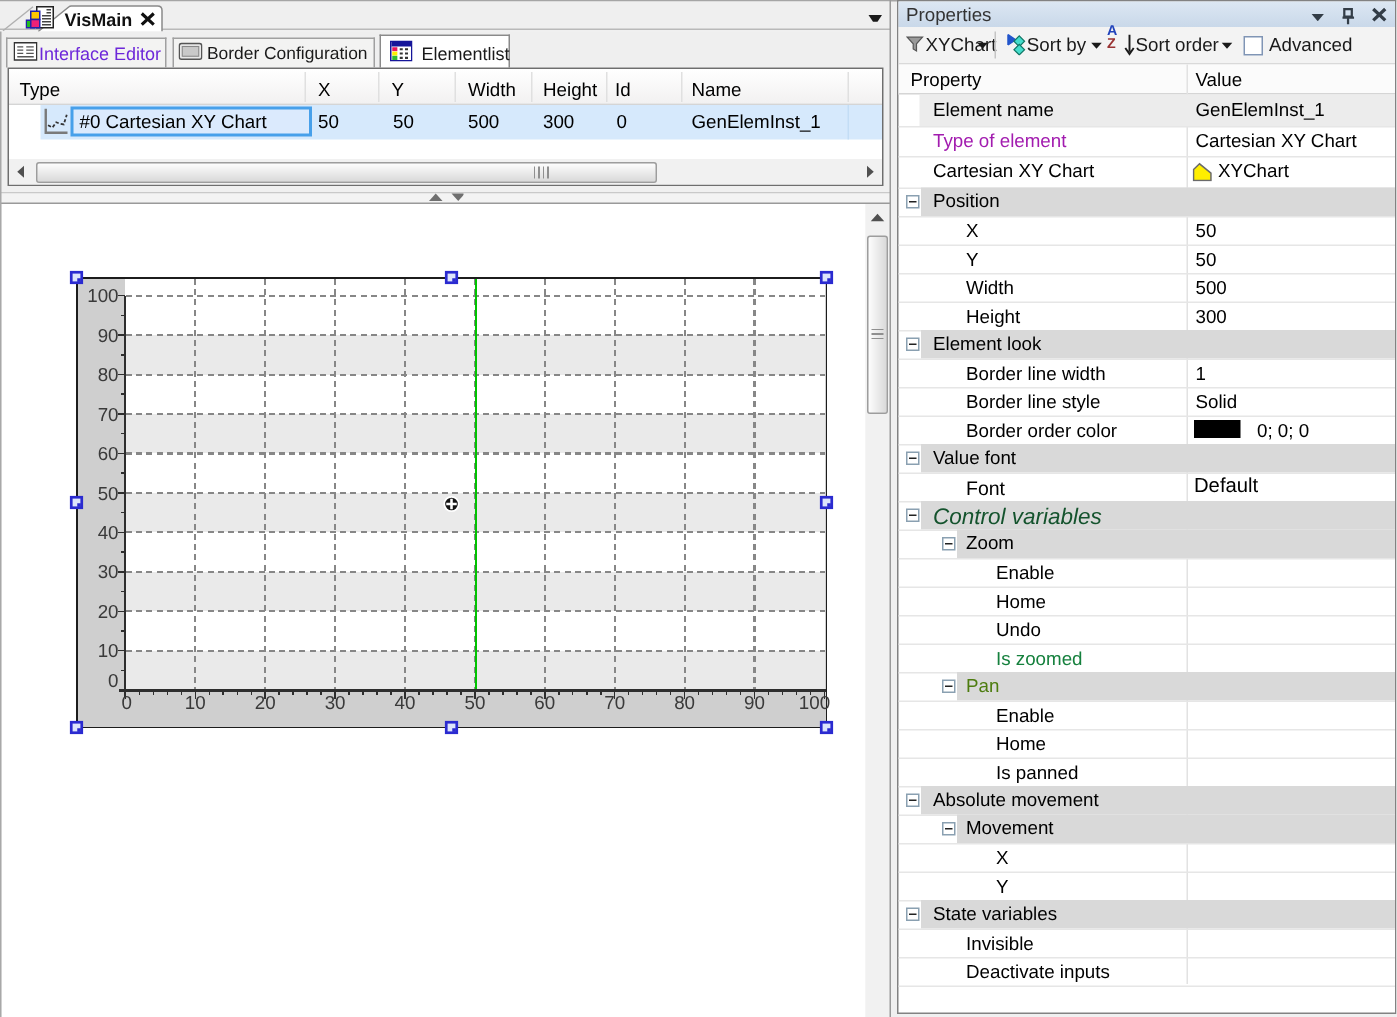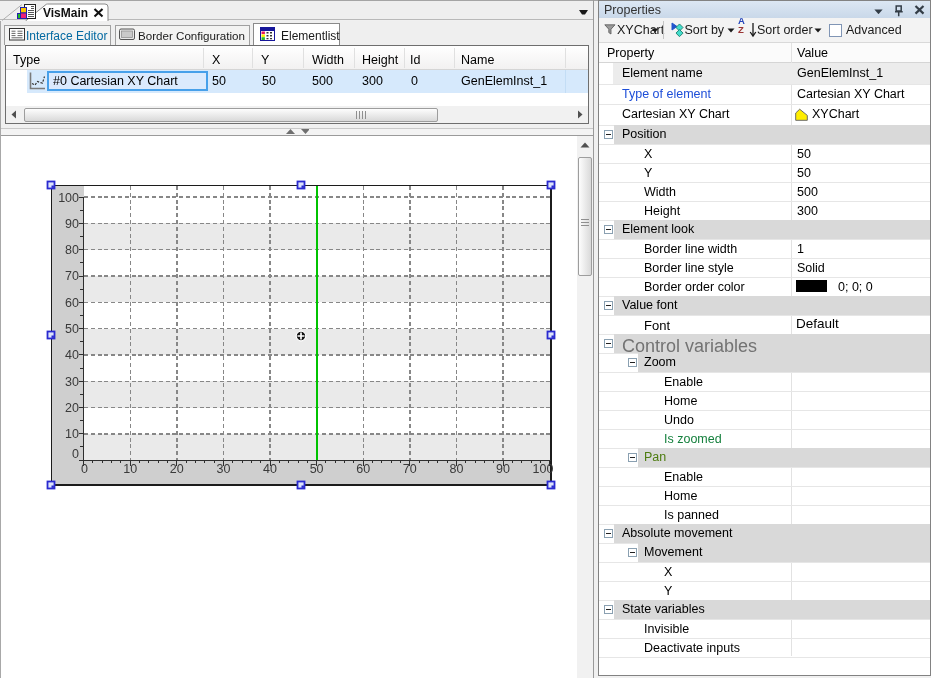--- a/index.html
+++ b/index.html
@@ -40,21 +40,21 @@
 
   <div class="abs" style="left:4px;top:25px;width:107px;height:20px;background:#f3f3f2;border:1px solid #a0a0a0;border-bottom:none;"></div>
   <div class="abs" style="left:115px;top:25px;width:135px;height:20px;background:#f3f3f2;border:1px solid #a0a0a0;border-bottom:none;"></div>
 
   <div class="abs" style="left:253px;top:23px;width:87px;height:23px;background:#ffffff;border:1px solid #8a8a8a;border-bottom:none;"></div>
 
   <svg class="abs" style="left:9px;top:28px;" width="16" height="13" viewBox="0 0 16 13">
     <rect x="0.5" y="0.5" width="15" height="11.5" fill="#fff" stroke="#333" stroke-width="1"></rect>
     <path d="M2.5,3.2h4M2.5,5.4h4M2.5,7.6h4M8.5,3.2h5M8.5,5.4h5M8.5,7.6h5M2.5,9.8h11" stroke="#555" stroke-width="0.9"></path>
   </svg>
-  <div class="abs" style="left:26px;top:29px;font-size:12px;color:#0369a1;">Interface Editor</div>
+  <div class="abs" style="left:26px;top:29px;font-size:12px;color:#6d28d9;">Interface Editor</div>
   <svg class="abs" style="left:119px;top:28px;" width="16" height="13" viewBox="0 0 16 13">
     <rect x="0.5" y="1" width="15" height="10.5" rx="1.5" fill="#e8e8e8" stroke="#555" stroke-width="1"></rect>
     <rect x="2.5" y="3" width="11" height="6.5" fill="#c9c9c9" stroke="#888" stroke-width="0.7"></rect>
   </svg>
   <div class="abs" style="left:138px;top:29px;font-size:11.6px;color:#1a1a1a;">Border Configuration</div>
   <svg class="abs" style="left:260px;top:27px;" width="15" height="14" viewBox="0 0 15 14">
     <rect x="0.5" y="0.5" width="14" height="13" fill="#fff" stroke="#16169a" stroke-width="1"></rect>
     <rect x="1" y="1" width="13" height="3" fill="#16169a"></rect>
     <rect x="1.5" y="4.5" width="3.4" height="2.6" fill="#e8175d"></rect>
     <rect x="1.5" y="7.4" width="3.4" height="2.6" fill="#ffee00"></rect>
@@ -266,21 +266,21 @@
 
   <div class="abs" style="left:598.5px;top:43px;width:331px;height:19.5px;background:#fbfbfb;border-bottom:1px solid #d5d5d5;"></div>
   <div class="abs" style="left:607px;top:46px;font-size:12.5px;color:#000;">Property</div>
   <div class="abs" style="left:797px;top:46px;font-size:12.5px;color:#000;">Value</div>
   <div class="abs" style="left:791px;top:43px;width:1px;height:613px;background:#e2e2e2;"></div>
 
   <div class="abs" style="left:613px;top:63.0px;width:316.5px;height:20.5px;background:#ececec;"></div>
   <div class="abs" style="left:622px;top:66.0px;font-size:12.5px;color:#000;">Element name</div>
   <div class="abs" style="left:797px;top:66.0px;font-size:12.5px;color:#000;">GenElemInst_1</div>
   <div class="abs" style="left:599px;top:83.5px;width:330.5px;height:1px;background:#e6e6e6;"></div>
-  <div class="abs" style="left:622px;top:86.5px;font-size:12.5px;color:#1d4ed8;">Type of element</div>
+  <div class="abs" style="left:622px;top:86.5px;font-size:12.5px;color:#a21caf;">Type of element</div>
   <div class="abs" style="left:797px;top:86.5px;font-size:12.5px;color:#000;">Cartesian XY Chart</div>
   <div class="abs" style="left:599px;top:104.0px;width:330.5px;height:1px;background:#e6e6e6;"></div>
   <div class="abs" style="left:622px;top:107.0px;font-size:12.5px;color:#000;">Cartesian XY Chart</div>
   <svg class="abs" style="left:795px;top:108.0px;" width="13" height="13" viewBox="0 0 13 13">
       <path d="M0.7,5.0 L4.7,1.2 L12.3,7.4 L12.3,12.3 L0.7,12.3 Z" fill="#ffee00" stroke="#6a6a6a" stroke-width="1"></path>
     </svg>
   <div class="abs" style="left:812px;top:107.0px;font-size:12.5px;color:#000;">XYChart</div>
   <div class="abs" style="left:599px;top:124.5px;width:330.5px;height:1px;background:#e6e6e6;"></div>
   <div class="abs" style="left:614px;top:124.5px;width:315.5px;height:19px;background:#d9d9d9;"></div>
   <div class="abs" style="left:604px;top:129.5px;width:9px;height:9px;background:#fff;border:1px solid #8aa0b1;"></div>
@@ -318,21 +318,21 @@
   <div class="abs" style="left:604px;top:300.5px;width:9px;height:9px;background:#fff;border:1px solid #8aa0b1;"></div>
   <div class="abs" style="left:606px;top:304.5px;width:5px;height:1px;background:#222;"></div>
   <div class="abs" style="left:622px;top:298.0px;font-size:12.5px;color:#000;">Value font</div>
   <div class="abs" style="left:599px;top:314.5px;width:330.5px;height:1px;background:#e6e6e6;"></div>
   <div class="abs" style="left:644px;top:317.5px;font-size:13px;color:#000;">Font</div>
   <div class="abs" style="left:796px;top:316.0px;font-size:13.5px;color:#000;">Default</div>
   <div class="abs" style="left:599px;top:333.5px;width:330.5px;height:1px;background:#e6e6e6;"></div>
   <div class="abs" style="left:614px;top:333.5px;width:315.5px;height:19px;background:#d9d9d9;"></div>
   <div class="abs" style="left:604px;top:338.5px;width:9px;height:9px;background:#fff;border:1px solid #8aa0b1;"></div>
   <div class="abs" style="left:606px;top:342.5px;width:5px;height:1px;background:#222;"></div>
-  <div class="abs" style="left:622px;top:336.0px;font-size:18px;color:#737373;">Control variables</div>
+  <div class="abs" style="left:622px;top:336.0px;font-size:15px;color:#14532d;font-style:italic;">Control variables</div>
   <div class="abs" style="left:599px;top:352.5px;width:330.5px;height:1px;background:#e6e6e6;"></div>
   <div class="abs" style="left:637.5px;top:352.5px;width:292.0px;height:19px;background:#d9d9d9;"></div>
   <div class="abs" style="left:627.5px;top:357.5px;width:9px;height:9px;background:#fff;border:1px solid #8aa0b1;"></div>
   <div class="abs" style="left:629.5px;top:361.5px;width:5px;height:1px;background:#222;"></div>
   <div class="abs" style="left:644px;top:355.0px;font-size:12.5px;color:#000;">Zoom</div>
   <div class="abs" style="left:599px;top:371.5px;width:330.5px;height:1px;background:#e6e6e6;"></div>
   <div class="abs" style="left:664px;top:374.5px;font-size:12.5px;color:#000;">Enable</div>
   <div class="abs" style="left:599px;top:390.5px;width:330.5px;height:1px;background:#e6e6e6;"></div>
   <div class="abs" style="left:664px;top:393.5px;font-size:12.5px;color:#000;">Home</div>
   <div class="abs" style="left:599px;top:409.5px;width:330.5px;height:1px;background:#e6e6e6;"></div>

